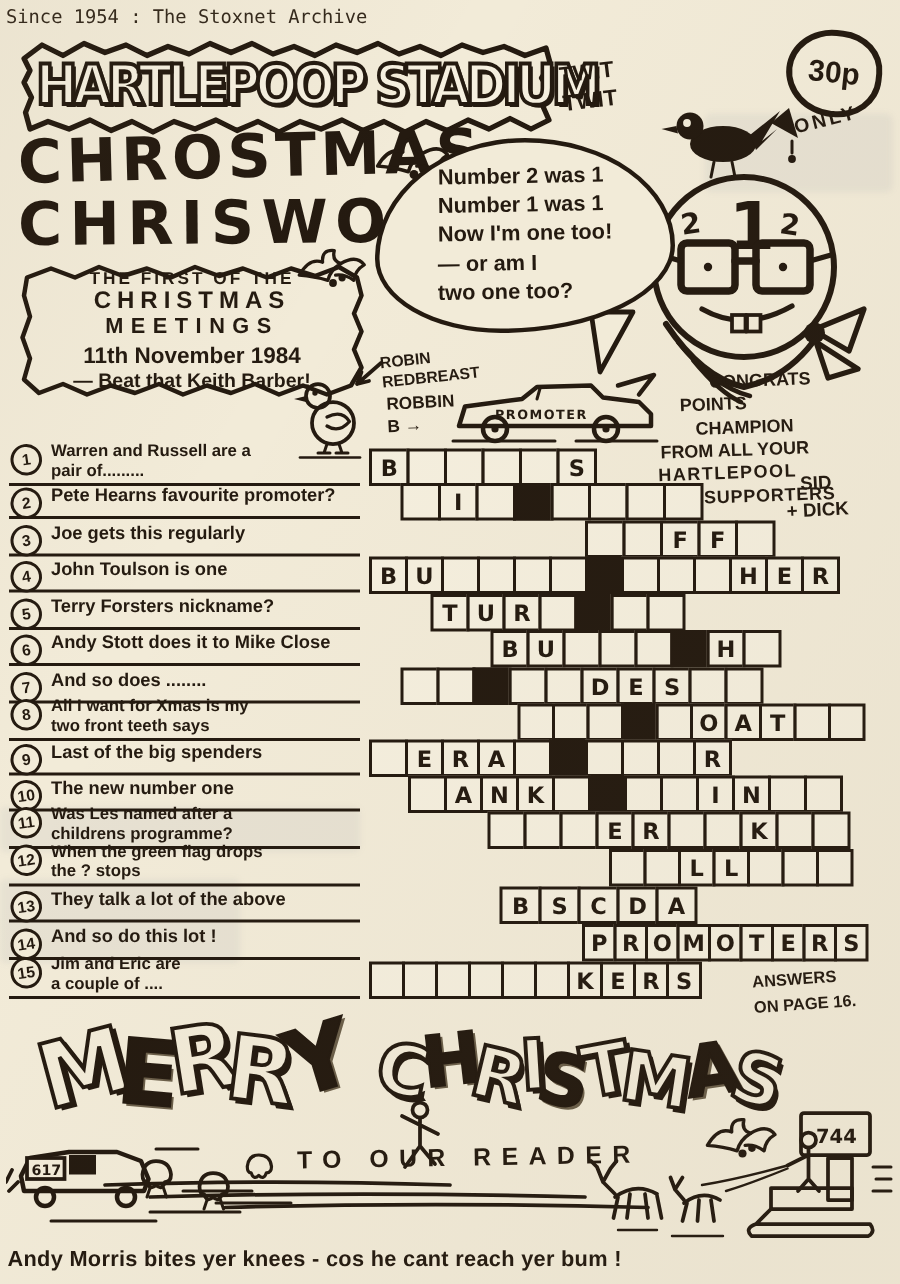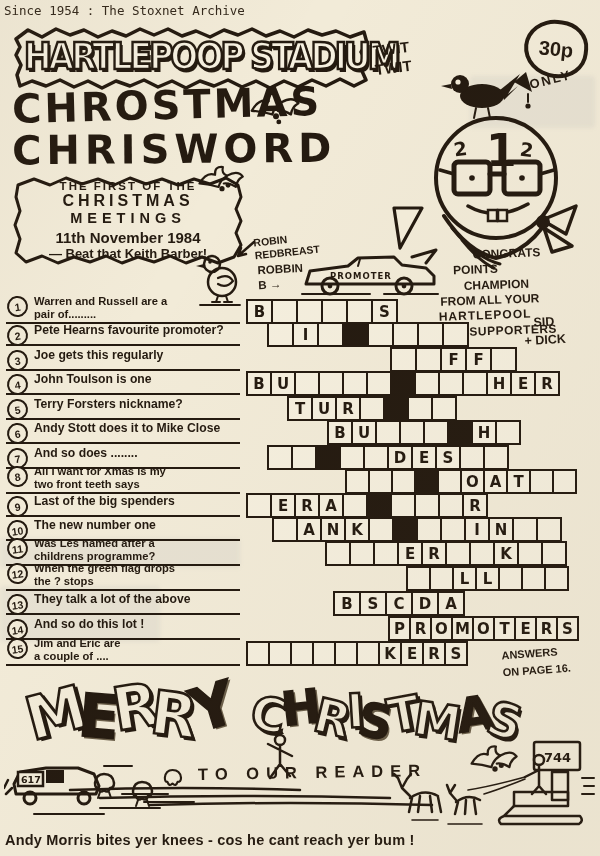--- a/index.html
+++ b/index.html
@@ -124,20 +124,29 @@
   <div class="head2">CHRISWORD</div>
 
   <svg class="abs" style="left:248px;top:86px;" width="56" height="42" viewBox="0 0 60 44">
     <path class="st" stroke-width="2.5" d="M4,26 Q12,12 22,16 Q21,6 31,7 Q29,15 36,17 Q28,22 26,30 Q16,27 4,26 Z"></path>
     <path class="st" stroke-width="2.5" d="M36,17 Q48,10 54,18 Q47,22 46,30 Q39,25 32,26"></path>
     <circle cx="30" cy="32" r="3.2" fill="#241a10"></circle>
       <circle cx="37" cy="28" r="3" fill="#241a10"></circle>
       <circle cx="33" cy="38" r="2.6" fill="#241a10"></circle>
   </svg>
 
+  <div class="bubble">
+      <div id="bubble-lines">
+        <div class="bl">Number 2 was 1</div>
+        <div class="bl">Number 1 was 1</div>
+        <div class="bl">Now I'm one too!</div>
+        <div class="bl">— or am I</div>
+        <div class="bl">two one too?</div>
+      </div>
+    </div>
   <svg class="btail" width="34" height="46" viewBox="0 0 34 46">
     <polygon points="2,2 30,2 8,42" fill="#f2ebd8" stroke="#241a10" stroke-width="3.2" stroke-linejoin="round"></polygon>
   </svg>
 
   <svg class="abs" style="left:416px;top:70px;" width="166" height="206" viewBox="0 0 166 206">
 
     <g>
       <ellipse cx="66" cy="26" rx="22" ry="12" fill="#241a10"></ellipse>
       <circle cx="44" cy="14" r="9" fill="#241a10"></circle>
       <circle cx="42" cy="12" r="2.6" fill="#f2ebd8"></circle>

